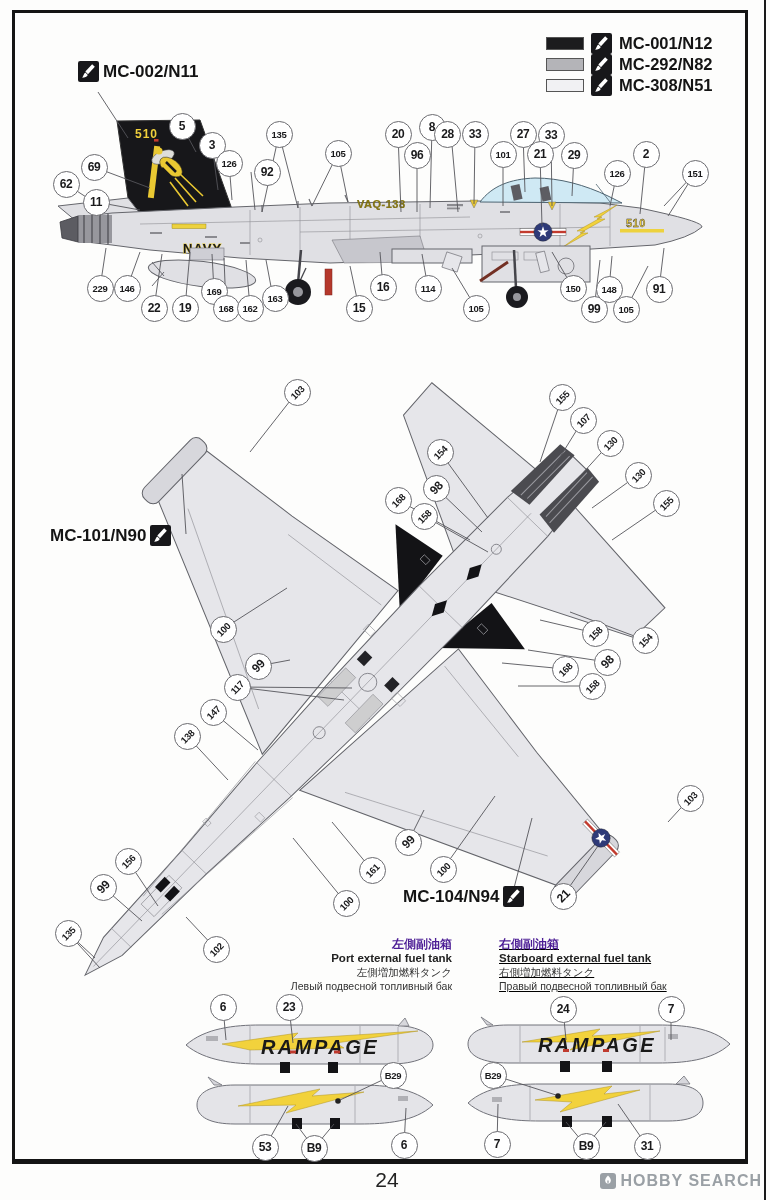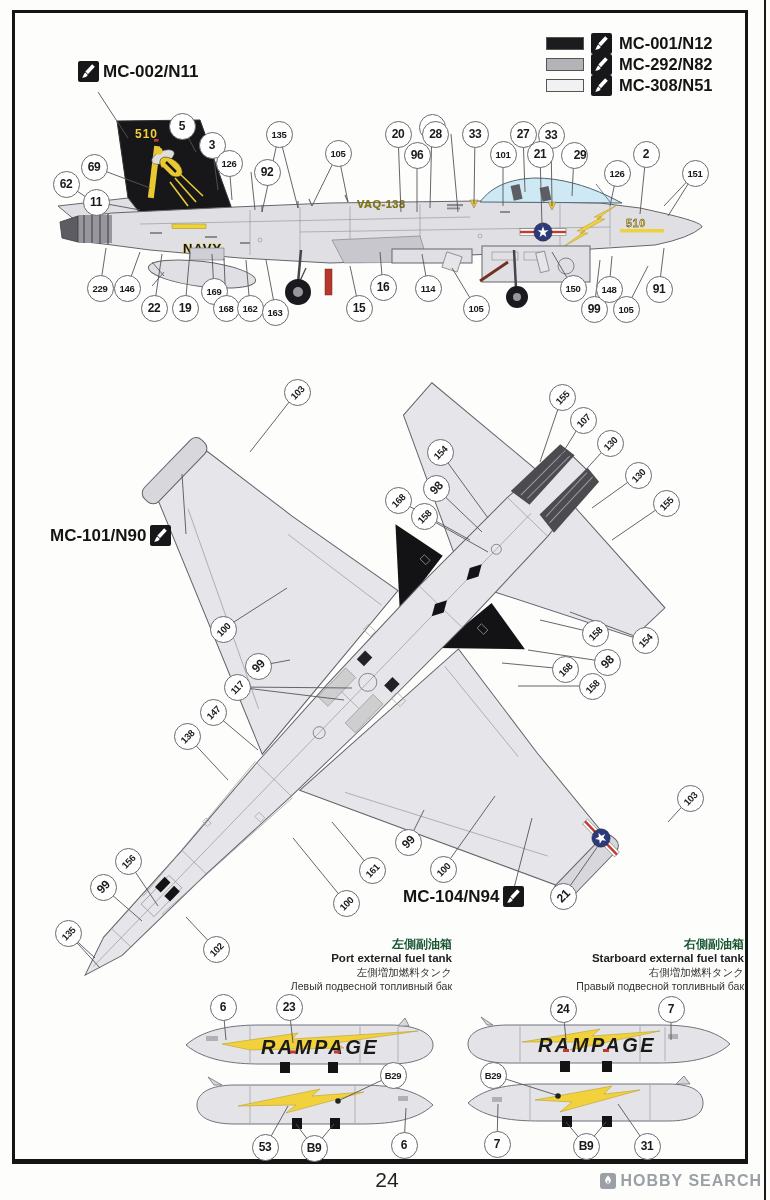--- a/index.html
+++ b/index.html
@@ -17,21 +17,21 @@
   .callout span.small{font-size:9.5px;}
   .callout.rot span{transform:rotate(-46deg);display:inline-block;}
   .mc-label{position:absolute;display:flex;align-items:center;gap:4px;z-index:4;}
   .mc-label .txt{font-size:17px;font-weight:bold;color:#141414;white-space:nowrap;}
   .brush{width:21px;height:21px;flex:0 0 auto;}
   #legend{position:absolute;left:546px;top:33px;z-index:4;display:flex;flex-direction:column;}
   .legend-row{display:flex;align-items:center;gap:7px;}
   .legend-swatch{width:38px;height:13px;border:1px solid #555;box-sizing:border-box;}
   .legend-label{font-size:16.5px;font-weight:bold;color:#141414;white-space:nowrap;}
   .tank-caption{position:absolute;z-index:4;line-height:14px;}
-  .tank-caption .zh{font-size:12px;font-weight:bold;color:#14532d;}
+  .tank-caption .zh{font-size:12px;font-weight:bold;color:#4c1d95;}
   .tank-caption .en{font-size:11.5px;font-weight:bold;color:#222;}
   .tank-caption .ja,.tank-caption .ru{font-size:10.5px;color:#333;}
   #page-number{position:absolute;left:360px;top:1168px;width:54px;text-align:center;
                font-size:21px;color:#222;z-index:4;}
   #watermark{position:absolute;right:8px;top:1172px;display:flex;align-items:center;gap:5px;z-index:4;}
   #watermark .wm-text{font-size:16px;font-weight:bold;color:#9aa0a5;letter-spacing:1px;}
   .metal{fill:#e0e0e4;stroke:#65666c;stroke-width:1;}
   .metal2{fill:#e6e6ea;stroke:#63646a;stroke-width:1;}
   .tank{fill:#e4e4e8;stroke:#71727a;stroke-width:1;}
   .bolt{fill:#f2d23c;stroke:#b09420;stroke-width:0.5;}
@@ -418,21 +418,21 @@
         <path d="M7 11 C5.5 12 5 14.5 4 16 C6.5 15.8 8.5 15 9.3 13.3 Z" fill="#fff"></path>
       </svg>
   </div>
 
   <div class="tank-caption" style="left:180px;top:937px;width:272px;text-align:right;">
     <div class="zh">左側副油箱</div>
     <div class="en">Port external fuel tank</div>
     <div class="ja">左側増加燃料タンク</div>
     <div class="ru">Левый подвесной топливный бак</div>
   </div>
-  <div class="tank-caption" style="left:474px;top:937px;width:270px;text-align:right;">
+  <div class="tank-caption" style="left:499px;top:937px;width:270px;text-align:left;text-decoration:underline;">
     <div class="zh">右側副油箱</div>
     <div class="en">Starboard external fuel tank</div>
     <div class="ja">右側増加燃料タンク</div>
     <div class="ru">Правый подвесной топливный бак</div>
   </div>
 
   <div id="callouts">
       <div class="callout" style="left: 168.5px; top: 112.5px;">
         <span>5</span>
       </div>
@@ -453,39 +453,39 @@
       </div>
       <div class="callout" style="left: 384.5px; top: 120.5px;">
         <span>20</span>
       </div>
       <div class="callout" style="left: 403.5px; top: 141.5px;">
         <span>96</span>
       </div>
       <div class="callout" style="left: 418.5px; top: 113.5px;">
         <span>8</span>
       </div>
-      <div class="callout" style="left: 422px; top: 120.5px;">
+      <div class="callout" style="left: 434px; top: 120.5px;">
         <span>28</span>
       </div>
       <div class="callout" style="left: 461.5px; top: 120.5px;">
         <span>33</span>
       </div>
       <div class="callout" style="left: 489.5px; top: 140.5px;">
         <span class="small">101</span>
       </div>
       <div class="callout" style="left: 509.5px; top: 120.5px;">
         <span>27</span>
       </div>
       <div class="callout" style="left: 537.5px; top: 121.5px;">
         <span>33</span>
       </div>
       <div class="callout" style="left: 526.5px; top: 140.5px;">
         <span>21</span>
       </div>
-      <div class="callout" style="left: 560.5px; top: 141.5px; justify-content: flex-end;">
+      <div class="callout" style="left: 560.5px; top: 141.5px;">
         <span>29</span>
       </div>
       <div class="callout" style="left: 603.5px; top: 159.5px;">
         <span class="small">126</span>
       </div>
       <div class="callout" style="left: 632.5px; top: 140.5px;">
         <span>2</span>
       </div>
       <div class="callout" style="left: 681.5px; top: 159.5px;">
         <span class="small">151</span>
@@ -513,21 +513,21 @@
       </div>
       <div class="callout" style="left: 200.5px; top: 277.5px;">
         <span class="small">169</span>
       </div>
       <div class="callout" style="left: 212.5px; top: 294.5px;">
         <span class="small">168</span>
       </div>
       <div class="callout" style="left: 236.5px; top: 294.5px;">
         <span class="small">162</span>
       </div>
-      <div class="callout" style="left: 261.5px; top: 299px;">
+      <div class="callout" style="left: 261.5px; top: 285px;">
         <span class="small">163</span>
       </div>
       <div class="callout" style="left: 345.5px; top: 294.5px;">
         <span>15</span>
       </div>
       <div class="callout" style="left: 369.5px; top: 273.5px;">
         <span>16</span>
       </div>
       <div class="callout" style="left: 414.5px; top: 274.5px;">
         <span class="small">114</span>

